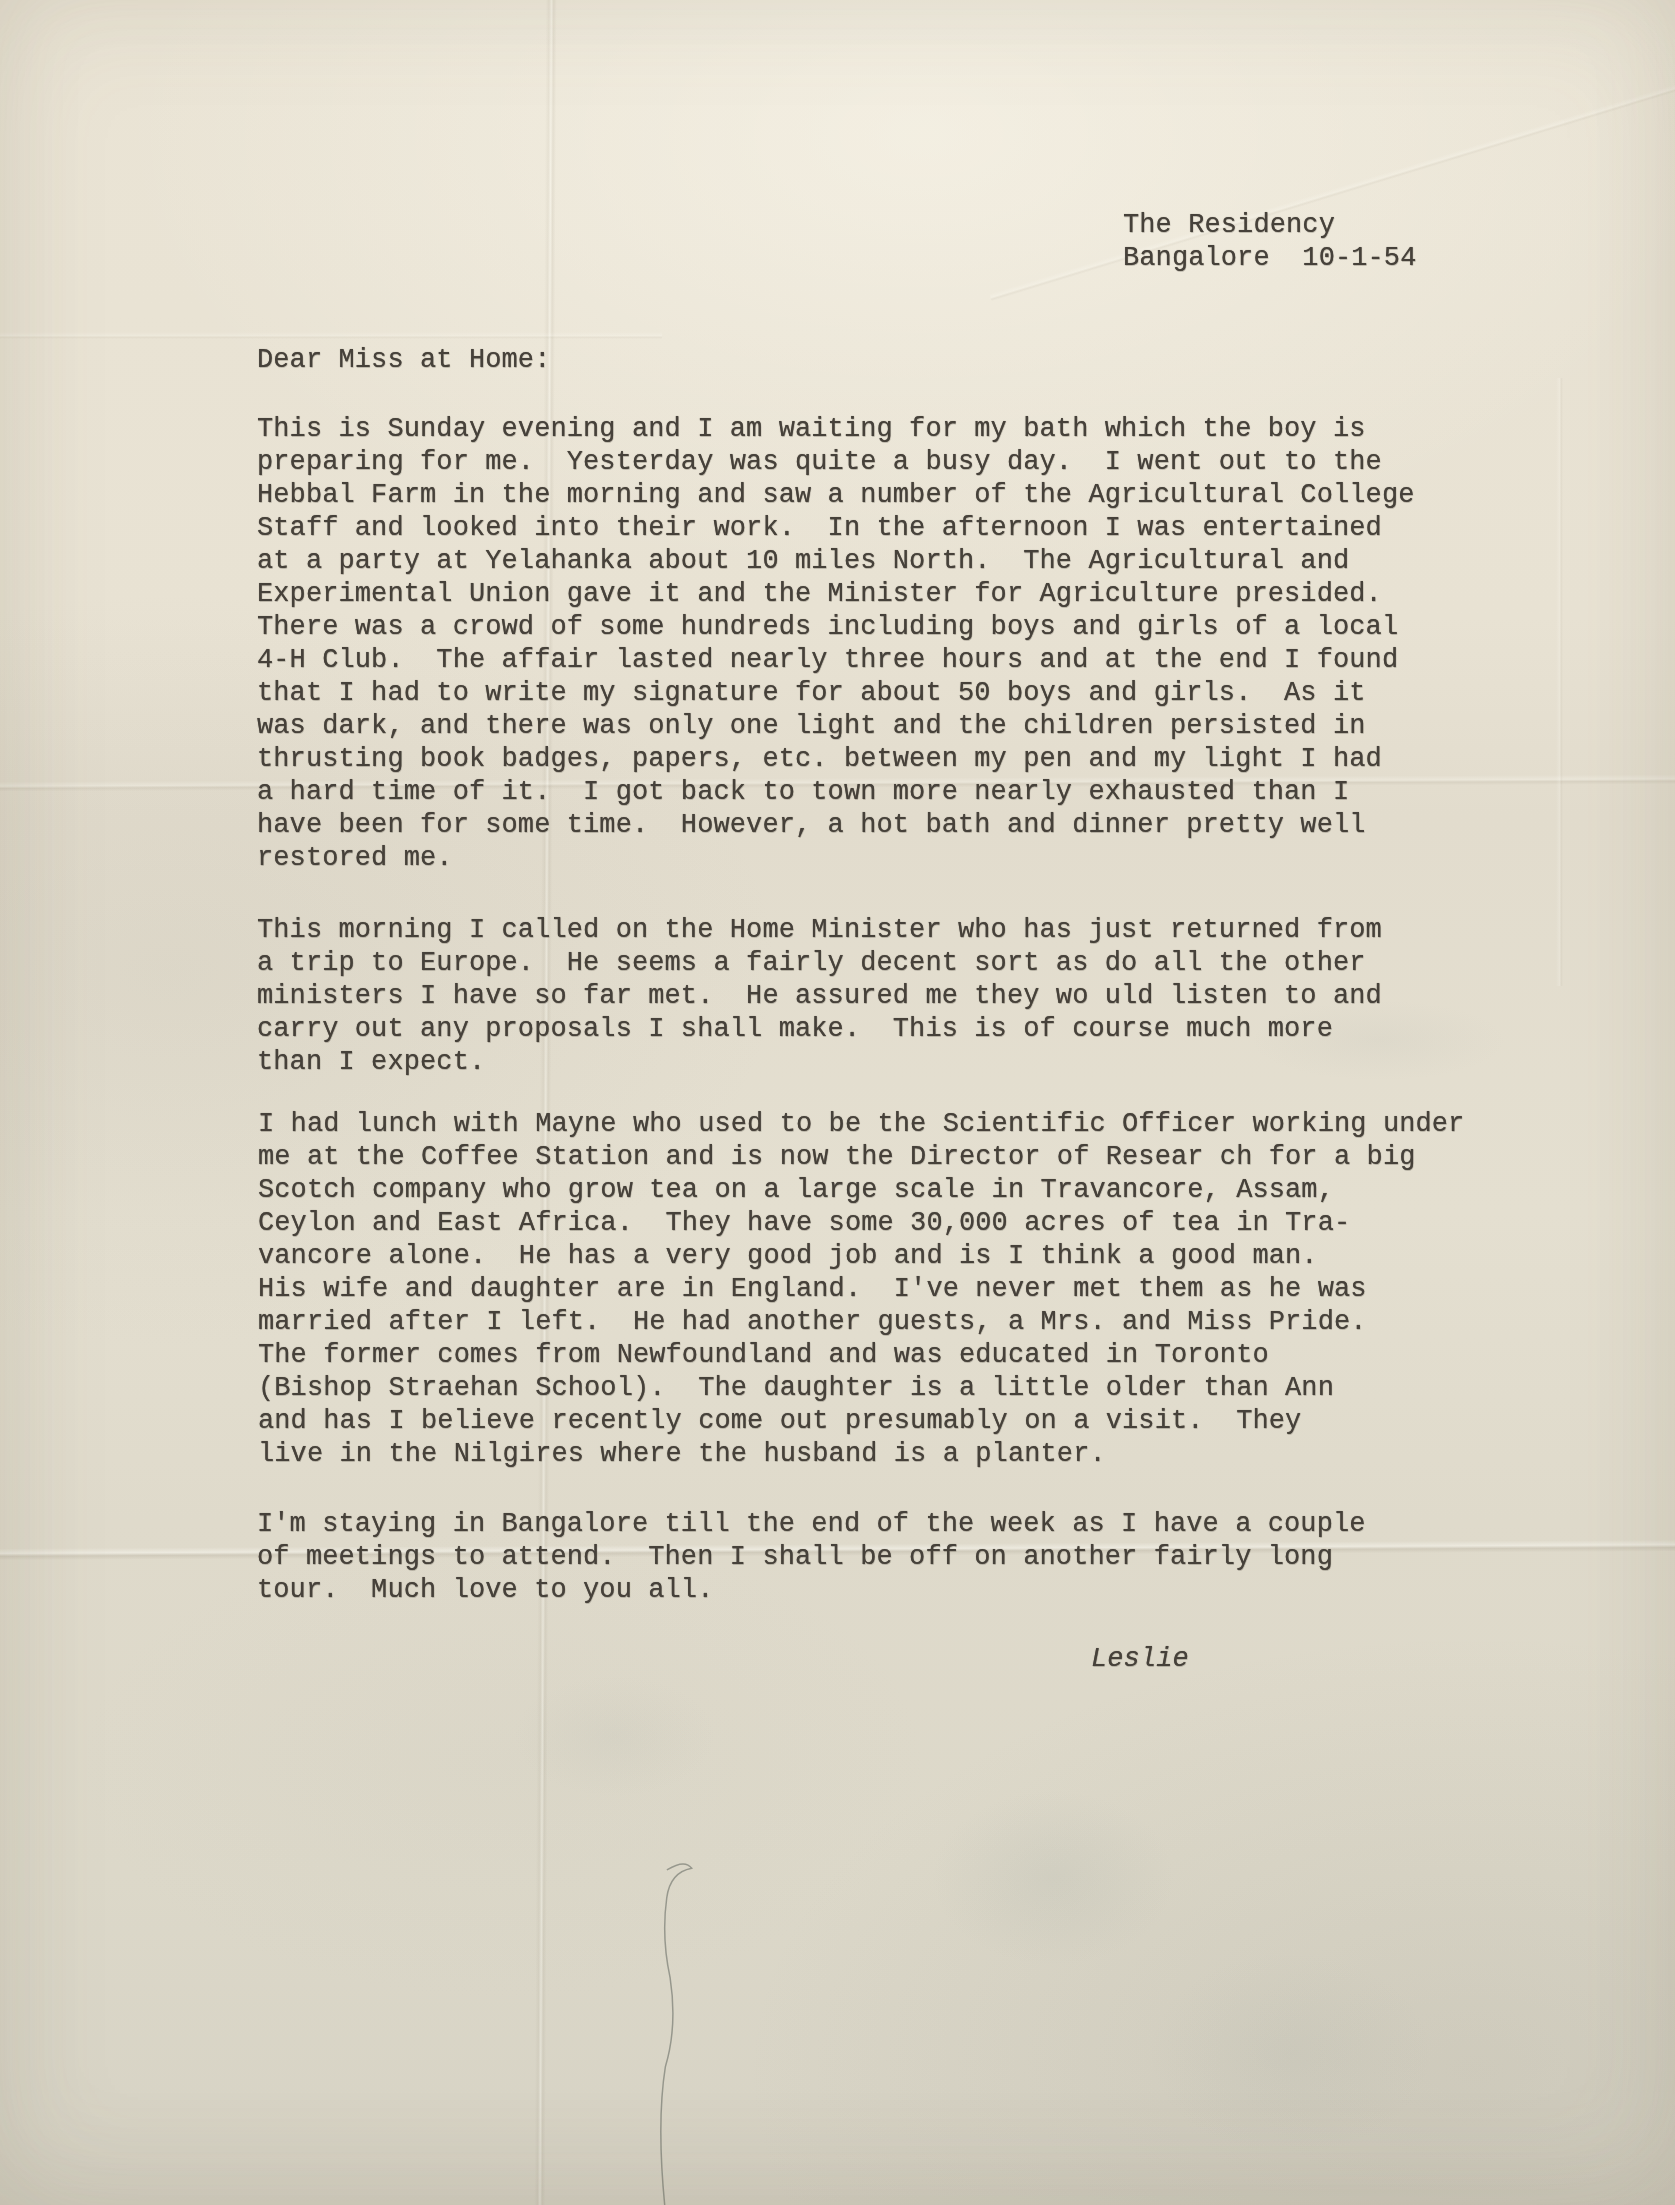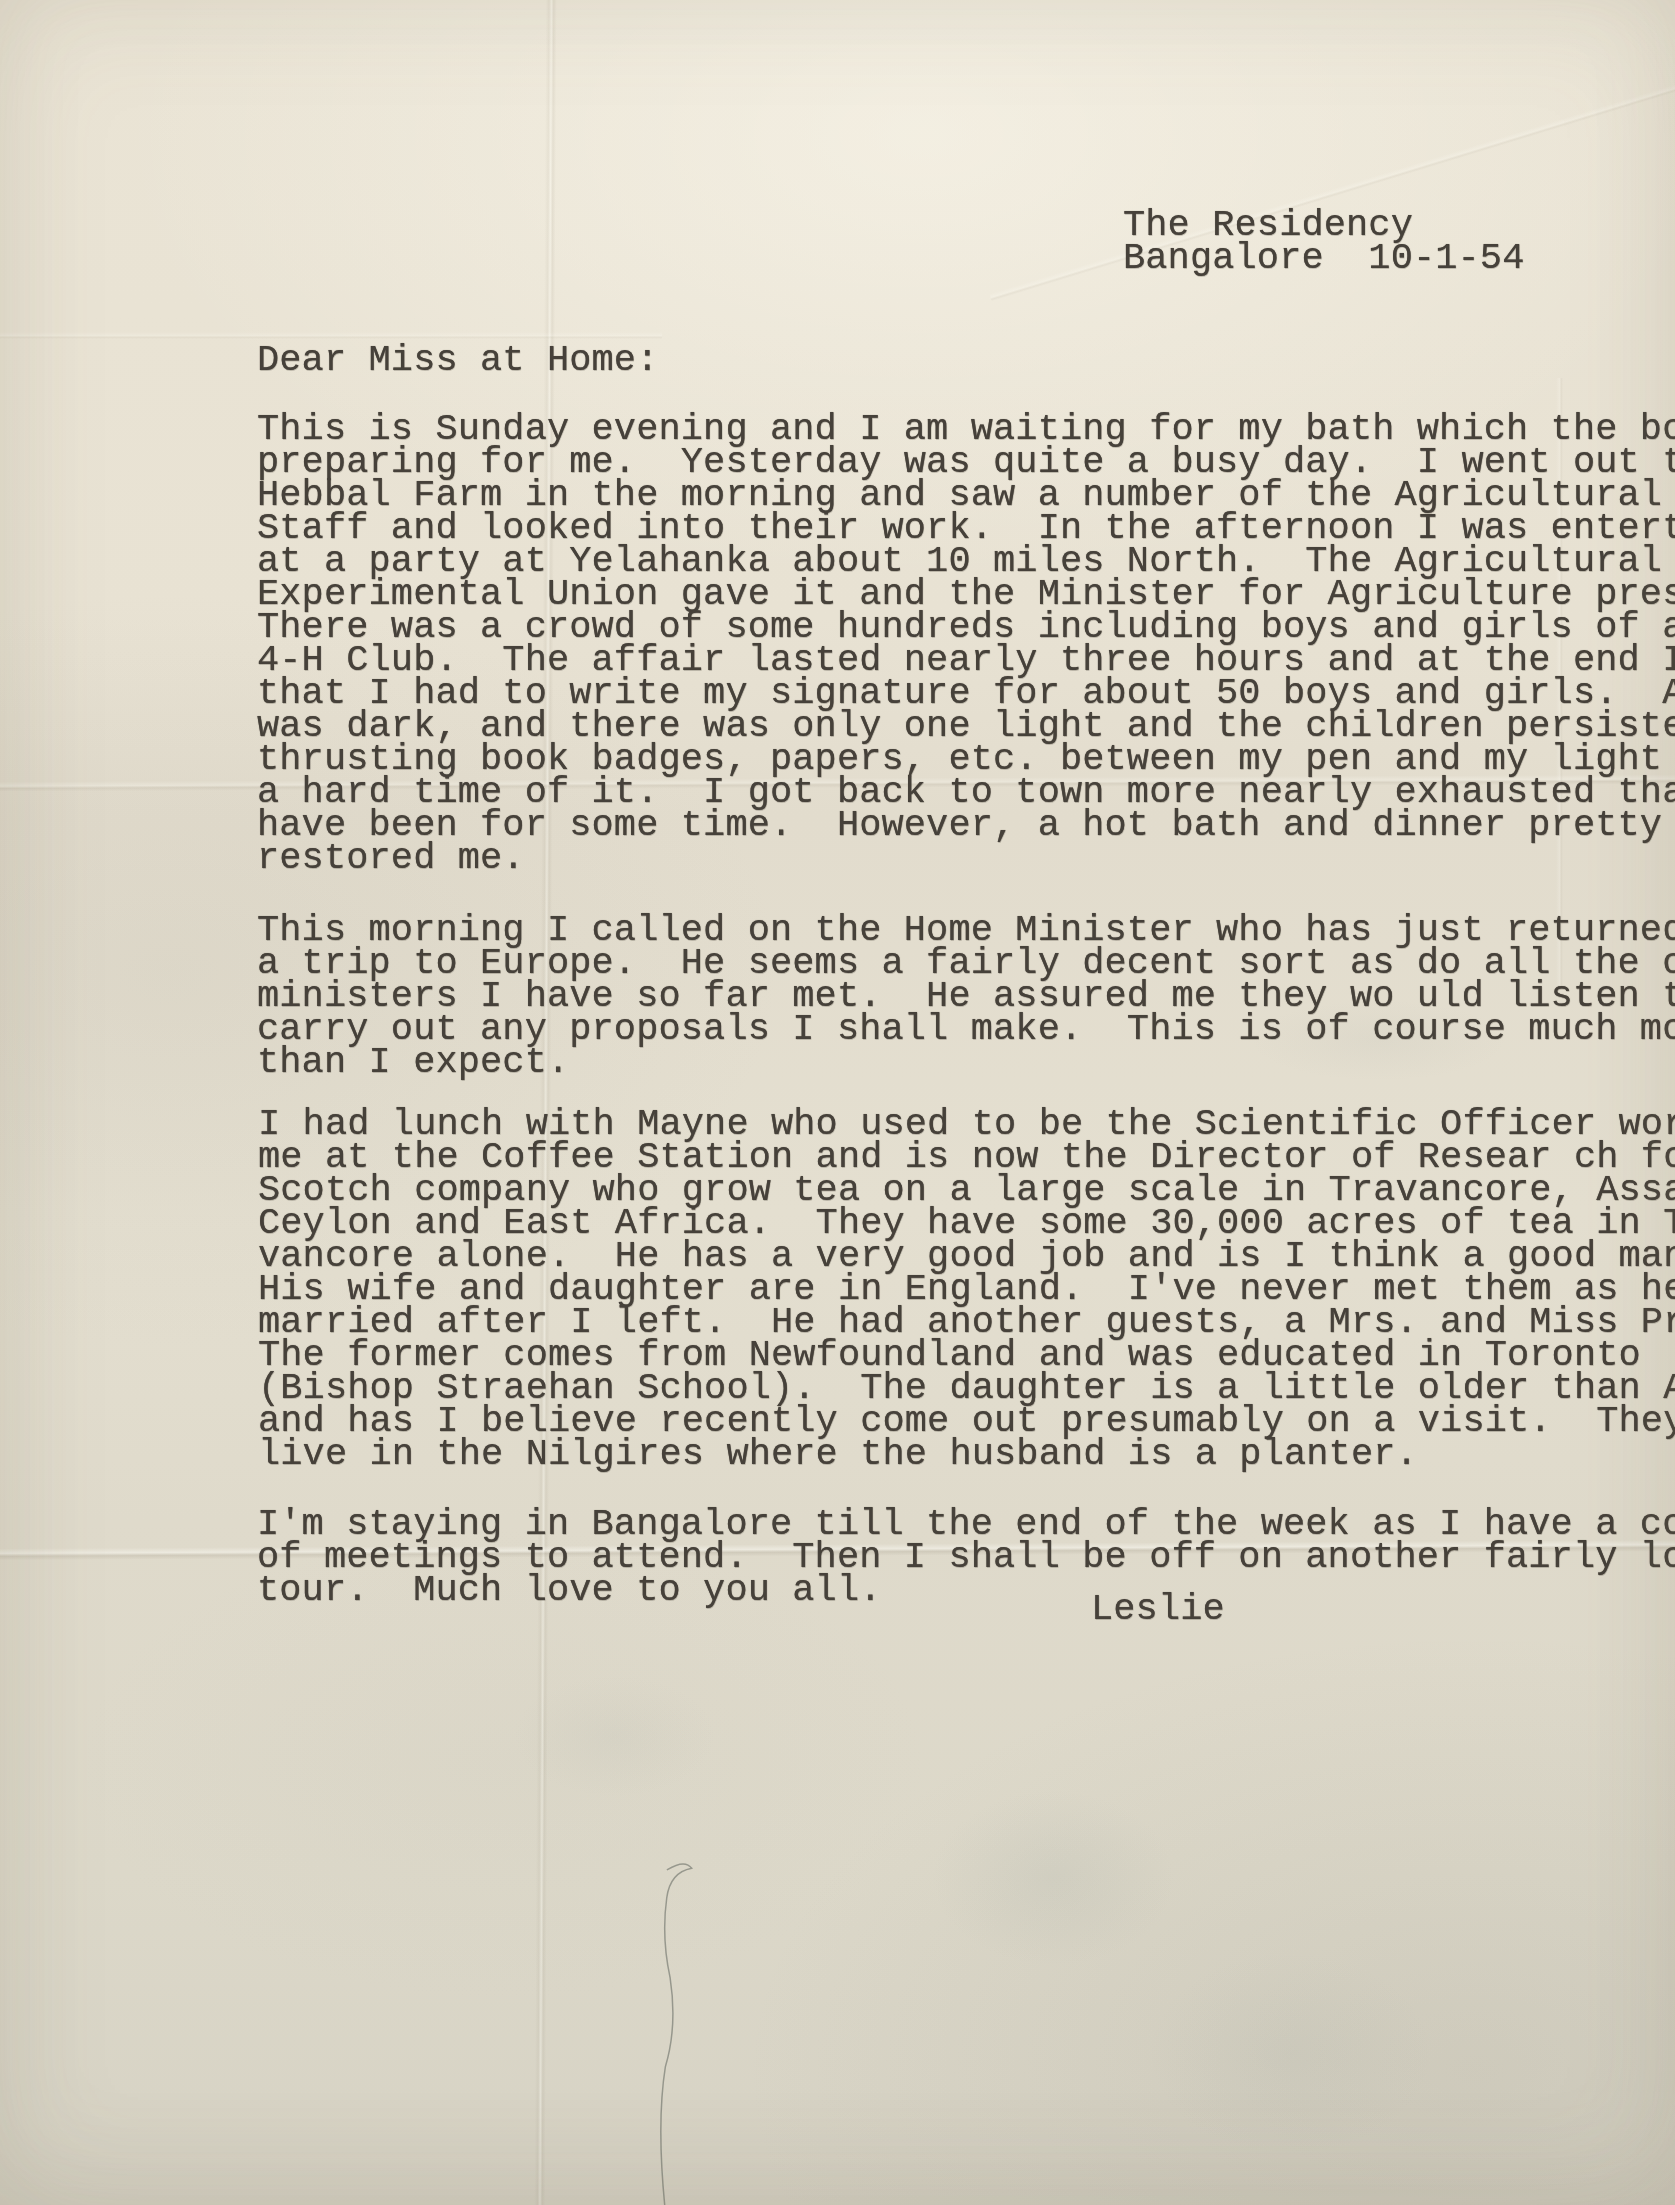--- a/index.html
+++ b/index.html
@@ -18,33 +18,33 @@
   .page::after {
     content: "";
     position: absolute; inset: 0;
     box-shadow: inset 0 0 115px rgba(124,114,94,0.13), inset 0 -34px 95px rgba(118,110,94,0.09);
     pointer-events: none;
   }
   .txt {
     position: absolute;
     white-space: pre;
     font-family: "Liberation Mono", "DejaVu Sans Mono", monospace;
-    font-size: 37px;
+    font-size: 27px;
     line-height: 33px;
     color: #46413a;
     letter-spacing: 0.1px;
     text-shadow: 0 0 0.8px rgba(70,63,54,0.75), 0.5px 0.5px 0.4px rgba(70,63,54,0.22);
   }
   .heading    { left: 1123px; top: 209px;  }
   .salutation { left: 257px;  top: 344px;  }
   .para-1     { left: 257px;  top: 413px;  }
   .para-2     { left: 257px;  top: 902px; margin-top: 12px; }
   .para-3     { left: 258px;  top: 1108px; }
   .para-4     { left: 257px;  top: 1508px; }
-  .signature  { left: 1091px; top: 1593px; }
+  .signature  { left: 1091px; top: 1643px; font-style: italic; }
 
   .crease { position: absolute; pointer-events: none; }
   .crease-v-left {
     left: 540px; top: 0; width: 10.8px; height: 2205px;
     transform: rotate(0.3deg);
     background: linear-gradient(90deg, rgba(120,110,90,0) 0%, rgba(120,110,90,0.07) 30%, rgba(255,255,248,0.30) 52%, rgba(120,110,90,0.09) 72%, rgba(120,110,90,0) 100%);
   }
   .crease-h-upper {
     left: 0; top: 778px; width: 1675px; height: 9.5px;
     transform: rotate(-0.25deg);

